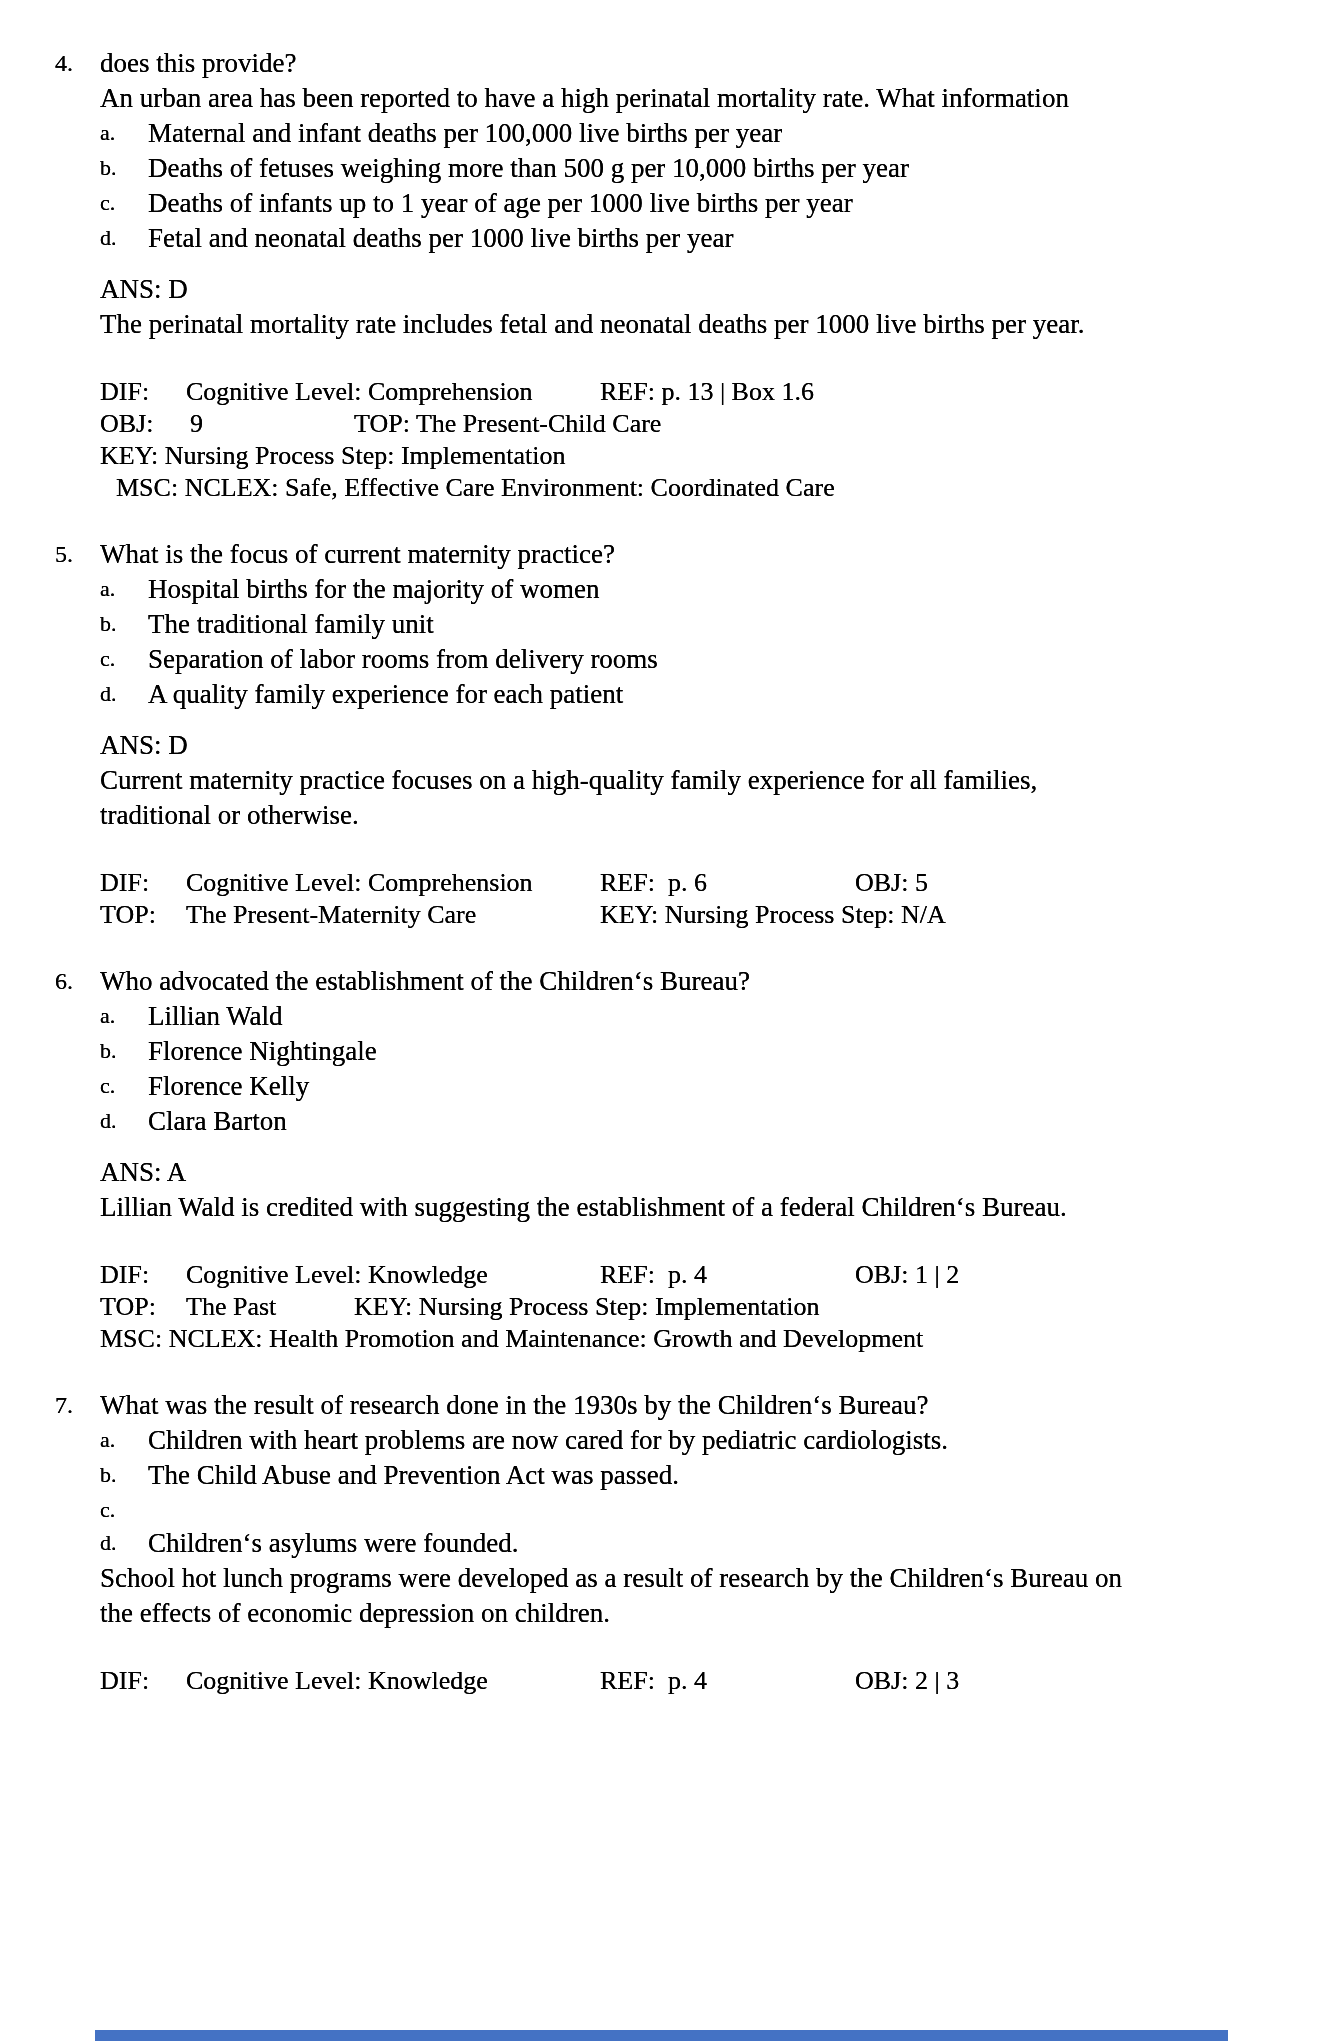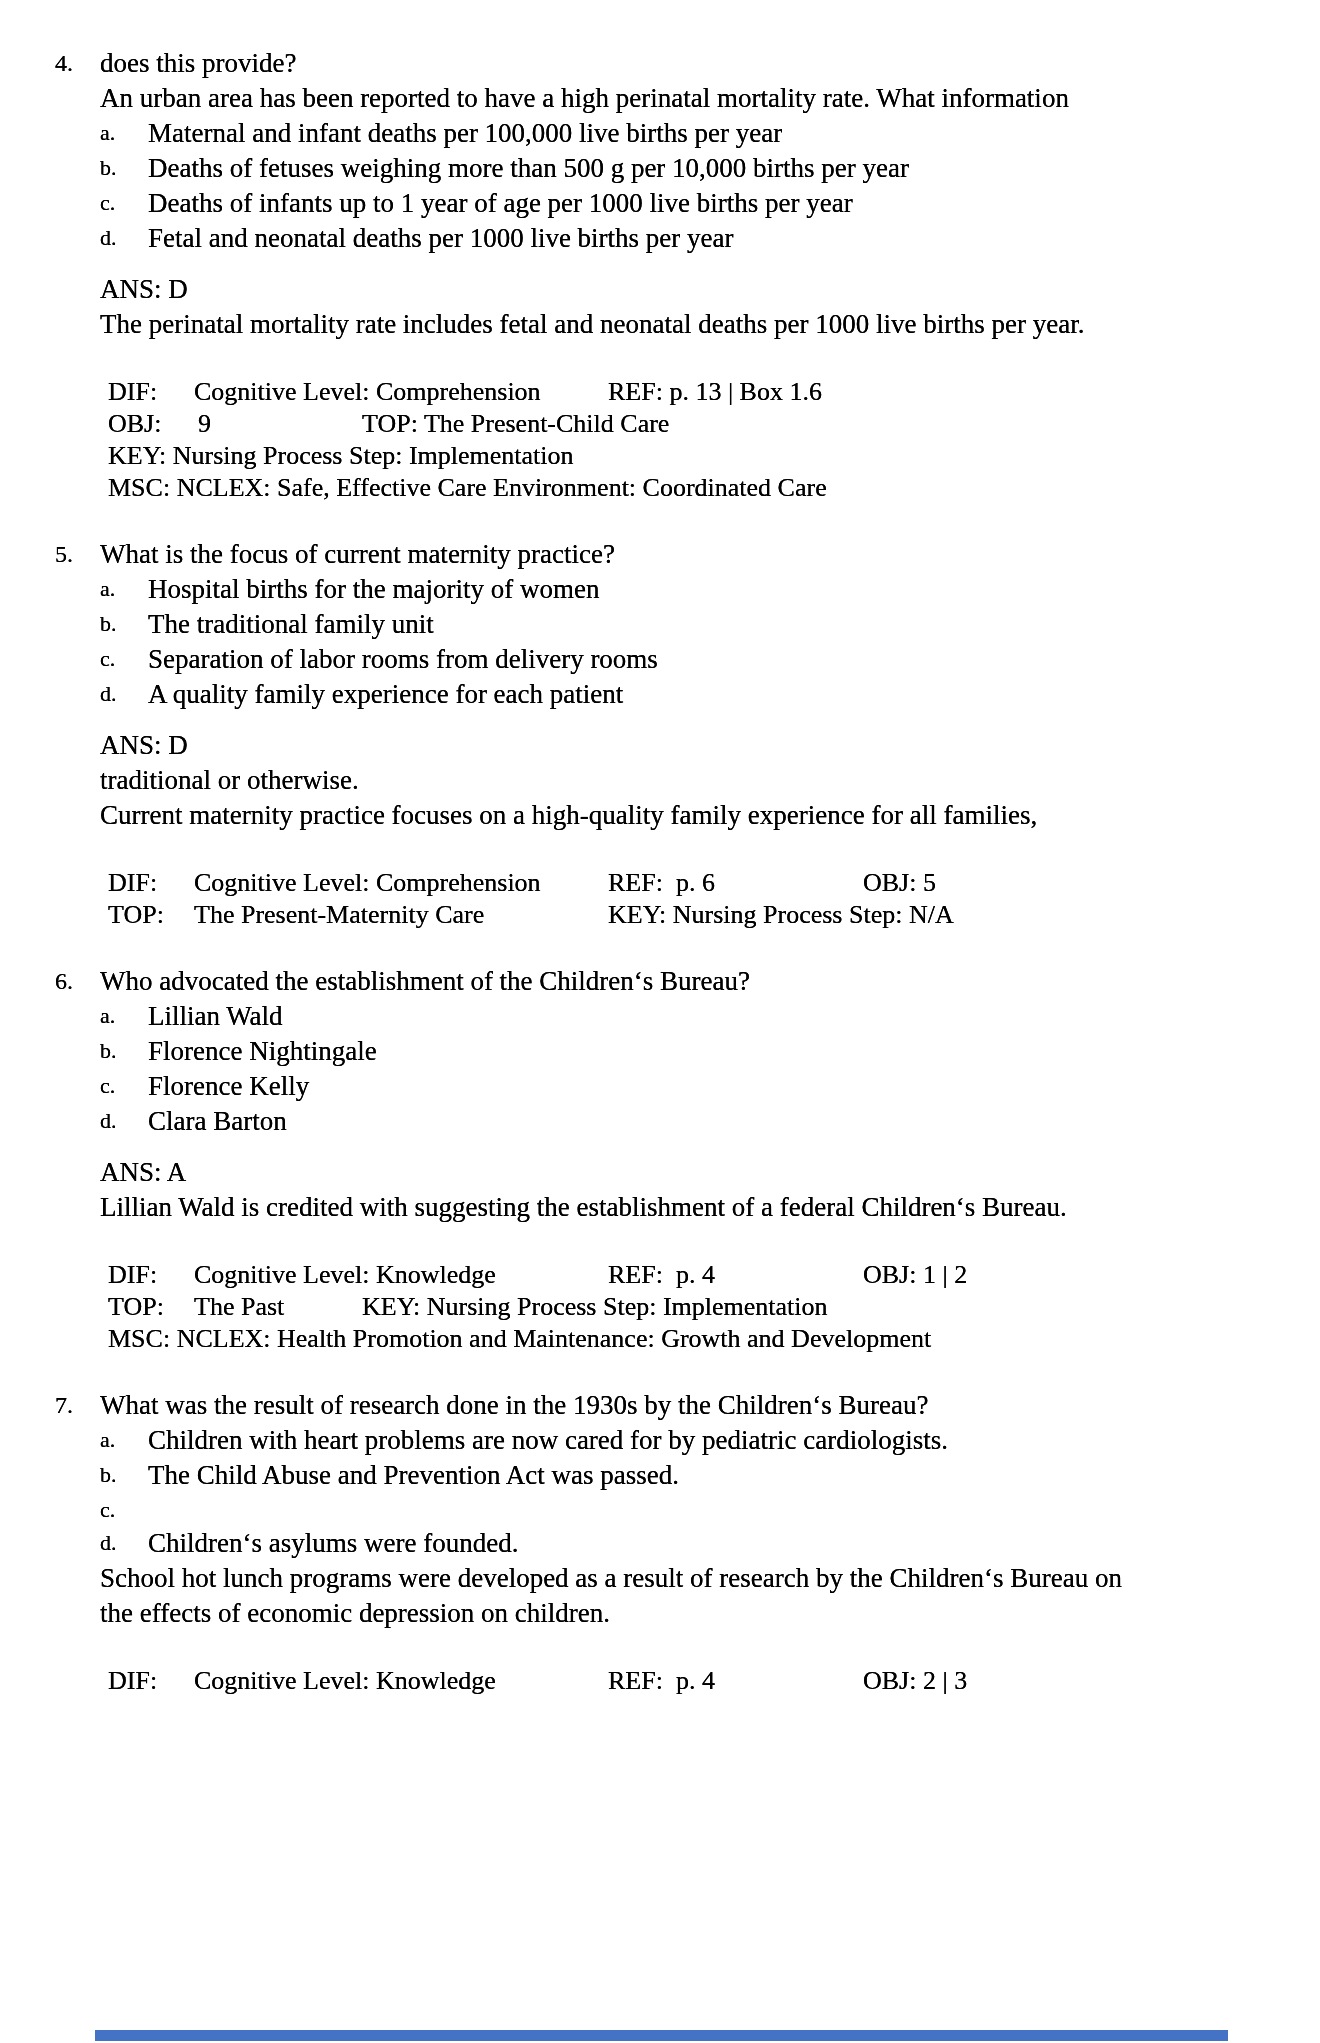--- a/index.html
+++ b/index.html
@@ -26,21 +26,21 @@
     flex:0 0 48px; width:48px; font-size:22px; line-height:33px;
     text-shadow:0 0 0.6px currentColor;
   }
   .opt-text {
     font-size:27px; line-height:35px; white-space:nowrap;
     text-shadow:0 0 0.6px currentColor;
     font-family:Liberation Serif, serif;
   }
   .ans { margin-top:16px; }
   .meta { margin-top:34px; }
-  .meta-line { position:relative; height:32px;margin-left:8px; }
+  .meta-line { position:relative; height:32px; }
   .meta-seg {
     position:absolute; top:0; font-size:26px; line-height:32px;
     white-space:nowrap; text-shadow:0 0 0.6px currentColor;
   }
   .bottom-bar {
     position:absolute; left:95px; top:2030px; width:1133px; height:11px;
   }
 </style>
 </head>
 <body>
@@ -80,21 +80,21 @@
             </div>
             <div class="meta-line">
               <span class="meta-seg" style="left: 0px;">OBJ:</span>
               <span class="meta-seg" style="left: 90px;">9</span>
               <span class="meta-seg" style="left: 254px;">TOP: The Present-Child Care</span>
             </div>
             <div class="meta-line">
               <span class="meta-seg" style="left: 0px;">KEY: Nursing Process Step: Implementation</span>
             </div>
             <div class="meta-line">
-              <span class="meta-seg" style="left: 0px;">MSC: NCLEX: Safe, Effective Care Environment: Coordinated Care</span>
+              <span class="meta-seg" style="left: 16px;">MSC: NCLEX: Safe, Effective Care Environment: Coordinated Care</span>
             </div>
           </div>
         </div>
       </div>
     </section>
 
     <section class="q">
       <div class="q-head">
         <span class="q-num">5.</span>
         <div class="q-body">
@@ -109,22 +109,22 @@
           </div>
           <div class="opt">
             <span class="opt-letter">c.</span>
             <span class="opt-text">Separation of labor rooms from delivery rooms</span>
           </div>
           <div class="opt">
             <span class="opt-letter">d.</span>
             <span class="opt-text">A quality family experience for each patient</span>
           </div>
           <div class="line ans">ANS: D</div>
+          <div class="line">Current maternity practice focuses on a high-quality family experience for all families,</div>
           <div class="line">traditional or otherwise.</div>
-          <div class="line">Current maternity practice focuses on a high-quality family experience for all families,</div>
           <div class="meta">
             <div class="meta-line">
               <span class="meta-seg" style="left: 0px;">DIF:</span>
               <span class="meta-seg" style="left: 86px;">Cognitive Level: Comprehension</span>
               <span class="meta-seg" style="left: 500px;">REF:</span>
               <span class="meta-seg" style="left: 568px;">p. 6</span>
               <span class="meta-seg" style="left: 755px;">OBJ: 5</span>
             </div>
             <div class="meta-line">
               <span class="meta-seg" style="left: 0px;">TOP:</span>

